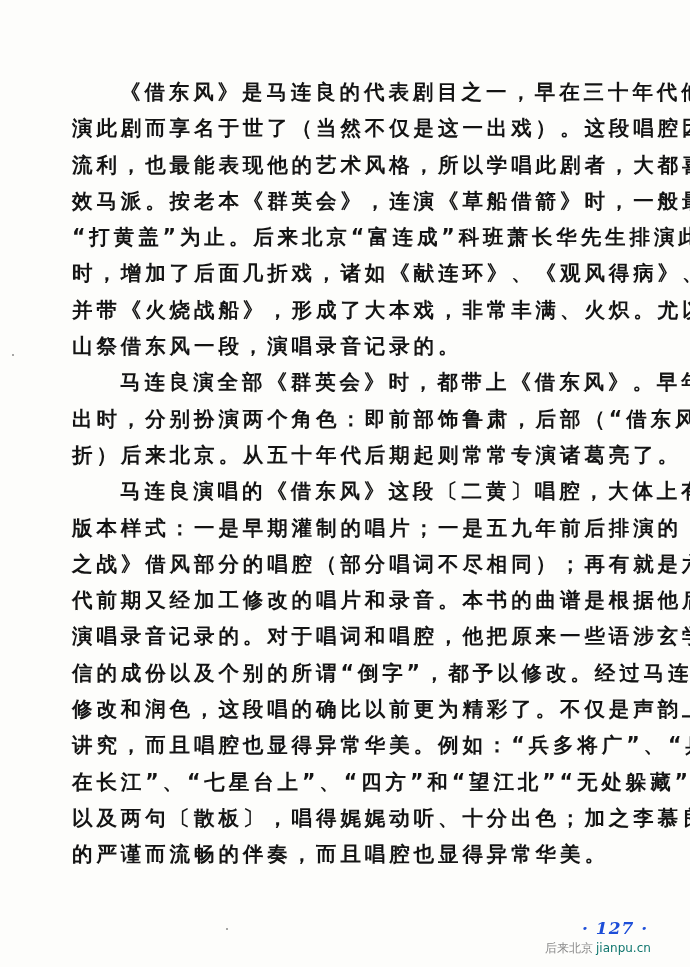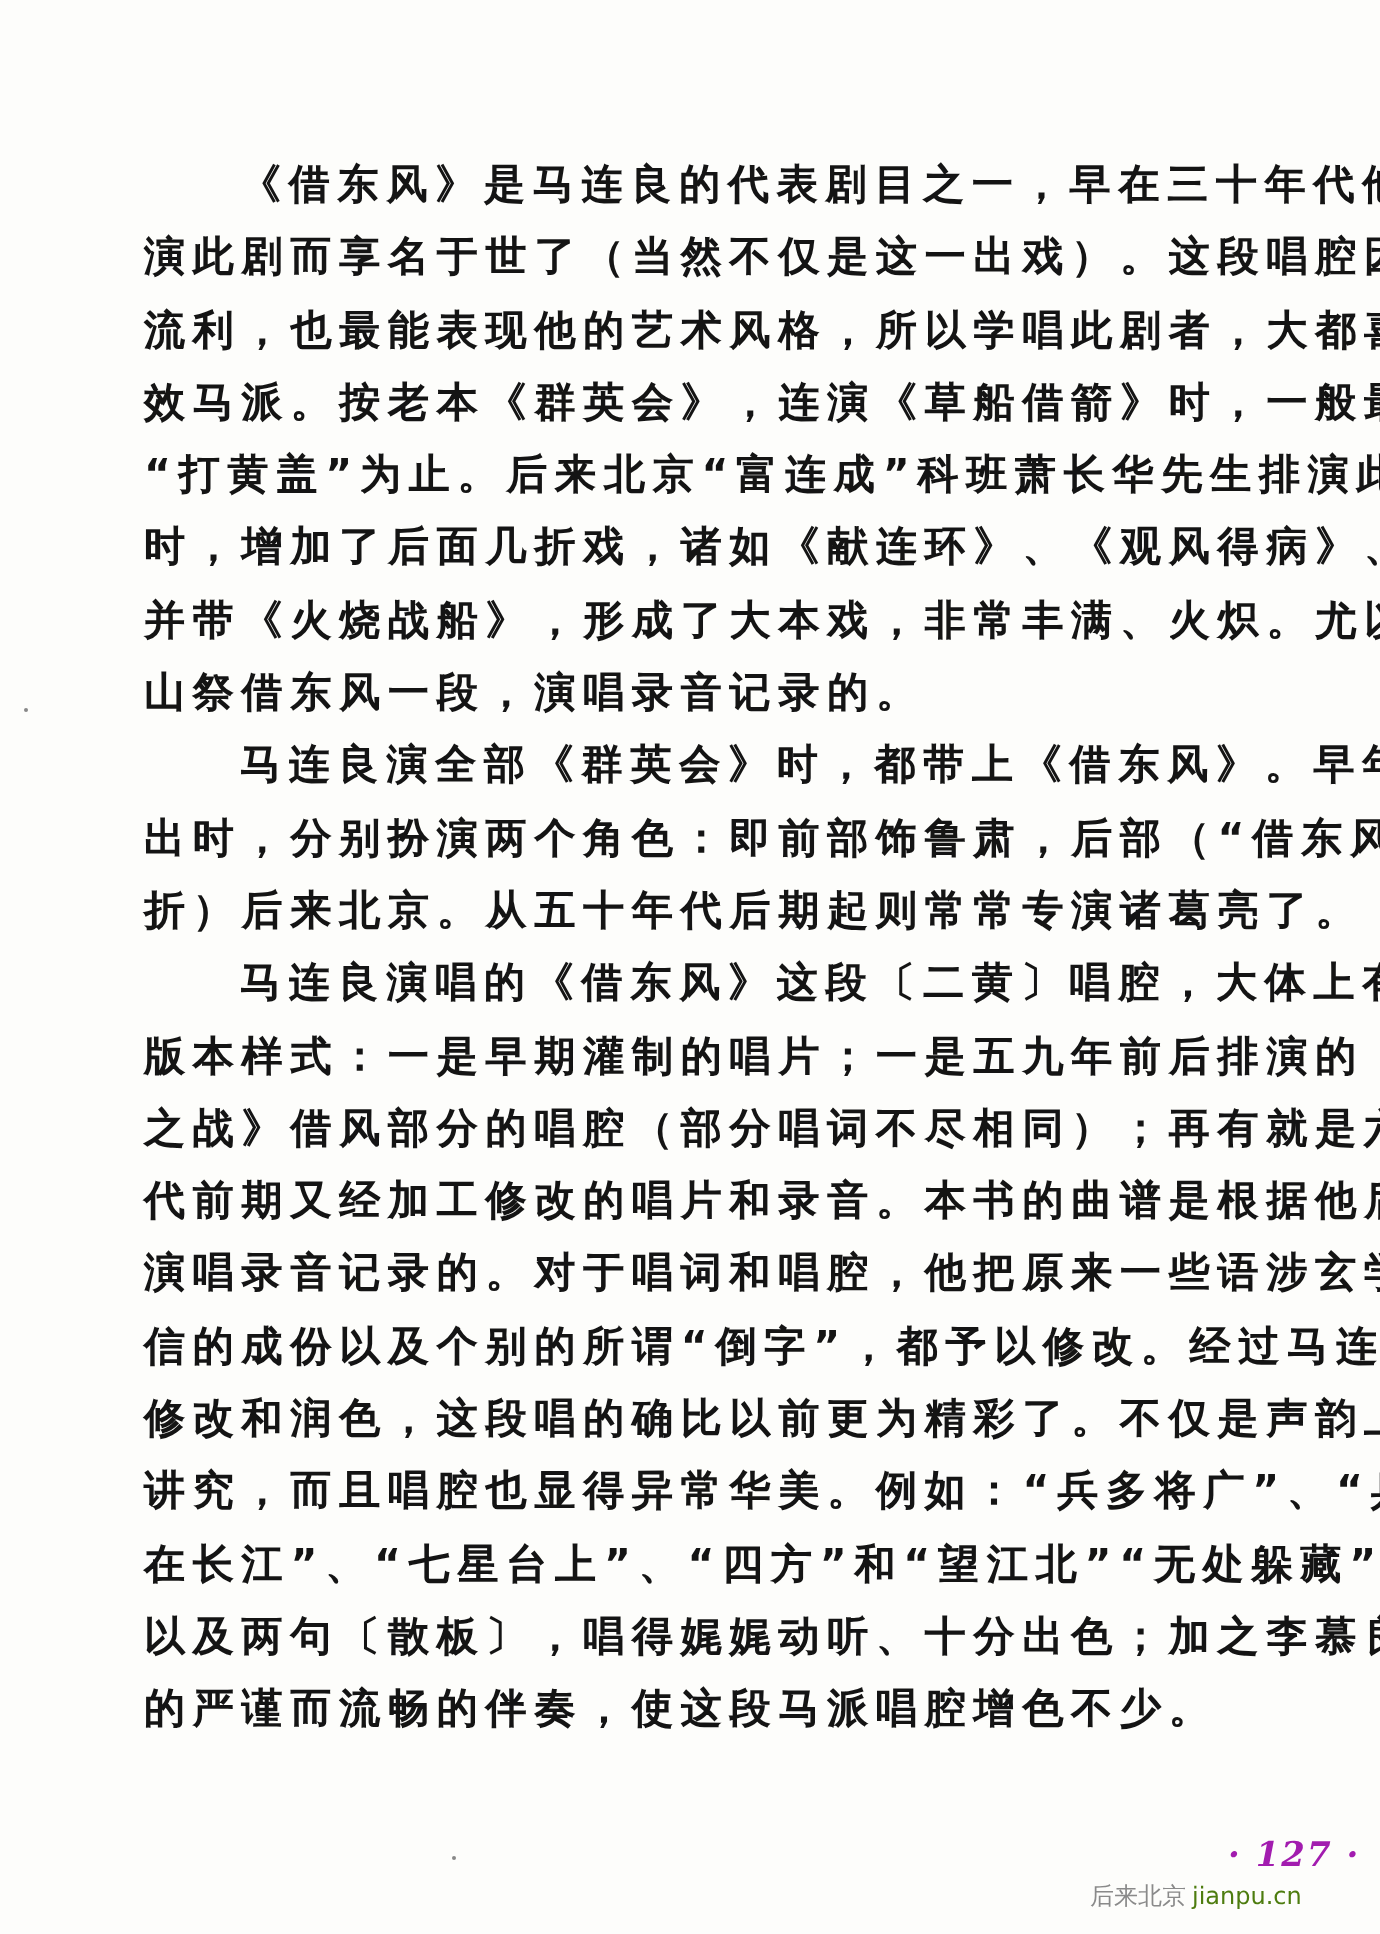--- a/index.html
+++ b/index.html
@@ -15,29 +15,29 @@
   .line {
     height: 36.3px; line-height: 36.3px;
     font-size: 20.5px; letter-spacing: 3.9px;
     white-space: nowrap;
     text-align: justify; text-align-last: justify;
     font-weight: bold;
   }
   .line.last { text-align-last: left; }
   .line.indent { padding-left: 48px; }
   .page-number {
-    position: absolute; left: 614px; top: 918px;
+    position: absolute; left: 582px; top: 918px;
     font-family: "DejaVu Serif", serif; font-style: italic; font-weight: bold;
-    font-size: 17px; color: #a21caf; letter-spacing: 1px;
+    font-size: 17px; color: #1d4ed8; letter-spacing: 1px;
   }
   .watermark {
     position: absolute; left: 545px; top: 940px;
     font-size: 12px; color: #8a8a8a; white-space: nowrap;
   }
-  .watermark .wm-url { color: #4d7c0f; margin-left: 3px; }
+  .watermark .wm-url { color: #0f766e; margin-left: 3px; }
   .speck { position: absolute; width: 2px; height: 2px; background: #888; border-radius: 1px; }
 </style>
 </head>
 <body>
 
 <div class="page-text">
 
   <div>
     <div class="line indent">《借东风》是马连良的代表剧目之一，早在三十年代他就以</div>
     <div class="line">演此剧而享名于世了（当然不仅是这一出戏）。这段唱腔因生动</div>
@@ -59,21 +59,21 @@
     <div class="line indent">马连良演唱的《借东风》这段〔二黄〕唱腔，大体上有三种</div>
     <div class="line">版本样式：一是早期灌制的唱片；一是五九年前后排演的《赤壁</div>
     <div class="line">之战》借风部分的唱腔（部分唱词不尽相同）；再有就是六十年</div>
     <div class="line">代前期又经加工修改的唱片和录音。本书的曲谱是根据他后期的</div>
     <div class="line">演唱录音记录的。对于唱词和唱腔，他把原来一些语涉玄学或迷</div>
     <div class="line">信的成份以及个别的所谓“倒字”，都予以修改。经过马连良的</div>
     <div class="line">修改和润色，这段唱的确比以前更为精彩了。不仅是声韵上非常</div>
     <div class="line">讲究，而且唱腔也显得异常华美。例如：“兵多将广”、“兵扎</div>
     <div class="line">在长江”、“七星台上”、“四方”和“望江北”“无处躲藏”等等的腔</div>
     <div class="line">以及两句〔散板〕，唱得娓娓动听、十分出色；加之李慕良胡琴</div>
-    <div class="line last">的严谨而流畅的伴奏，使这段马派唱腔增色不少。</div>
+    <div class="line last">的严谨而流畅的伴奏，而且唱腔也显得异常华美。</div>
   </div>
 </div>
 
 <div class="speck" style="left:12px; top:354px;"></div>
 <div class="speck" style="left:226px; top:928px;"></div>
 
 <div class="page-number">· 127 ·</div>
 
 <div class="watermark">
   <span>后来北京</span><span class="wm-url">jianpu.cn</span>

